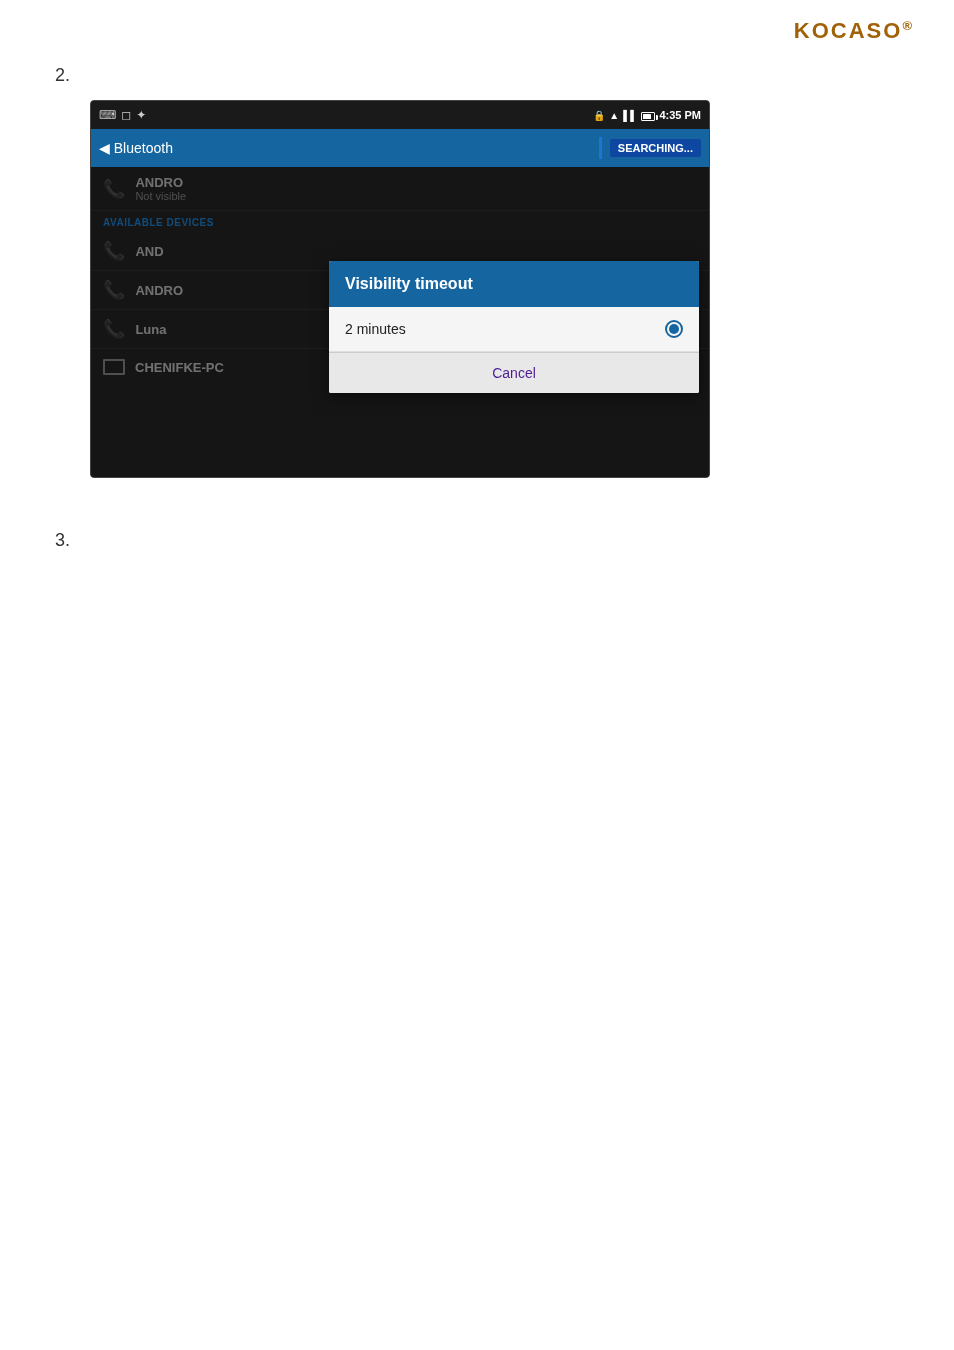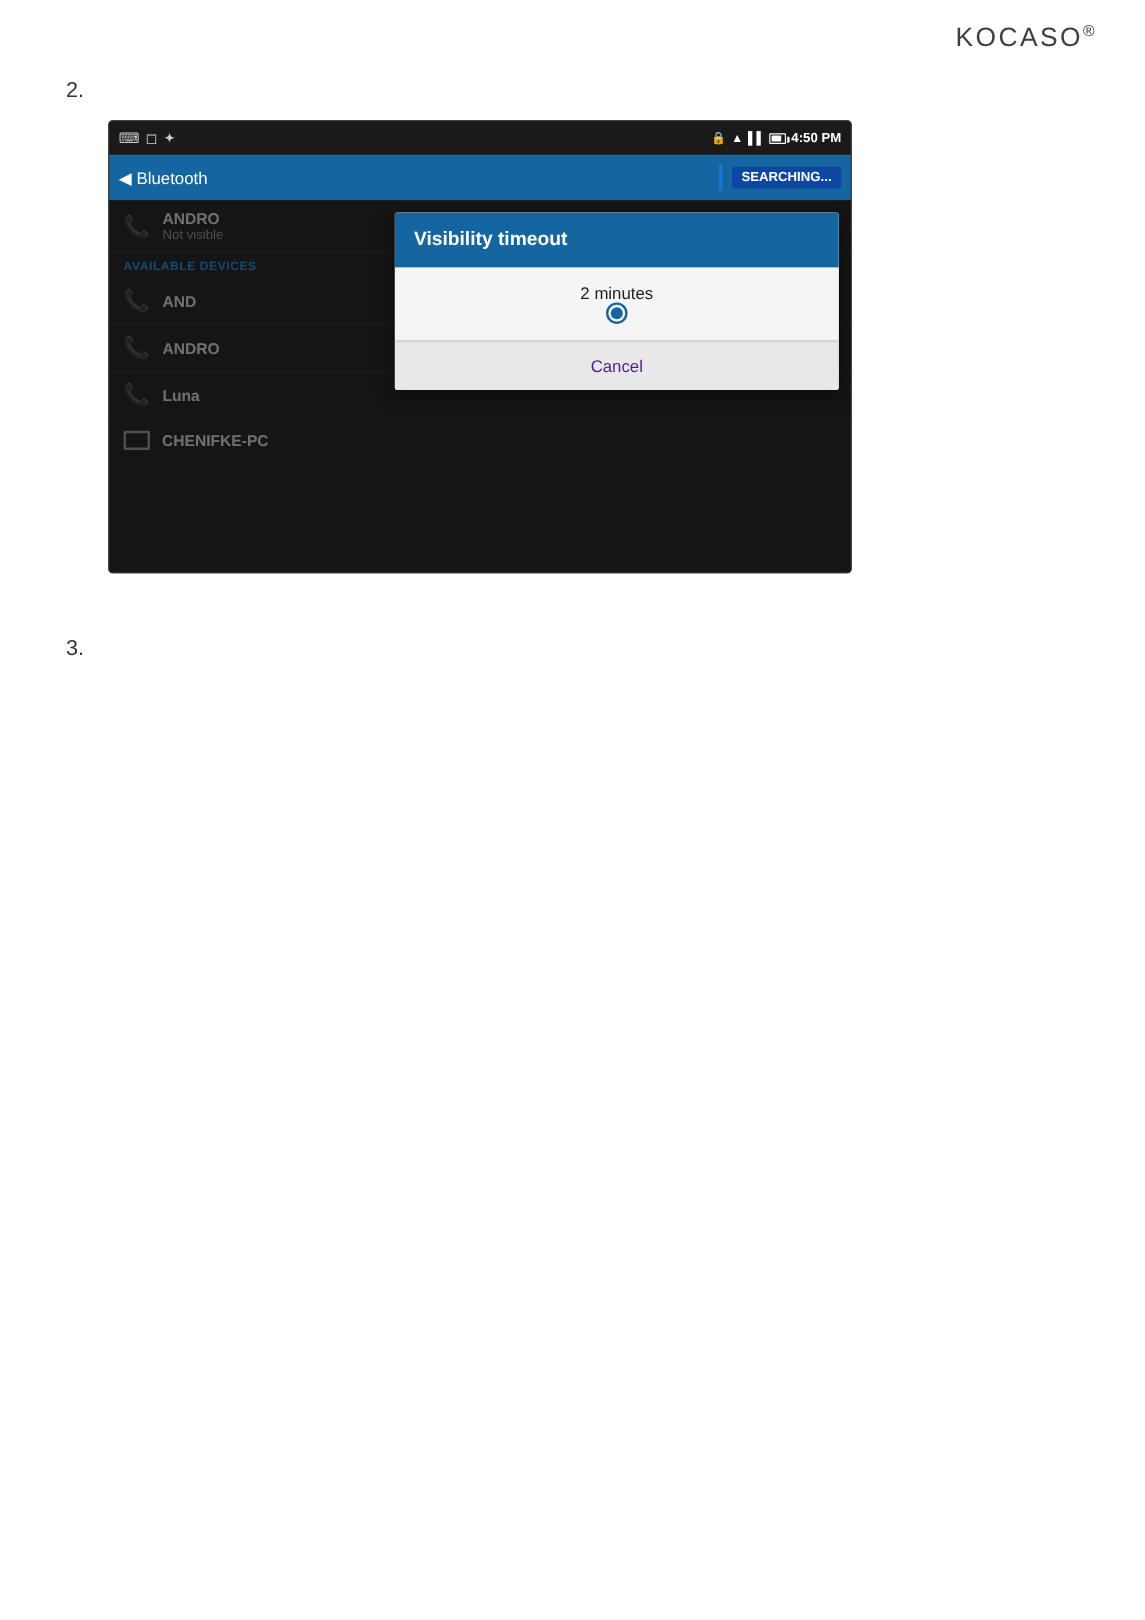--- a/index.html
+++ b/index.html
@@ -10,23 +10,23 @@
       font-family: Arial, sans-serif;
       position: relative;
     }
 
     
     .logo-area {
       position: absolute;
       top: 18px;
       right: 40px;
       font-size: 22px;
-      font-weight: normal;
+      font-weight: bold;
       letter-spacing: 2px;
-      color: #404040;
+      color: #a16207;
     }
     .logo-area sup {
       font-size: 13px;
     }
 
     
     .step-label {
       position: absolute;
       font-size: 18px;
       color: #333;
@@ -176,21 +176,21 @@
 
     
     .dialog-overlay {
       position: absolute;
       top: 0;
       left: 0;
       width: 100%;
       height: 100%;
       background: rgba(0,0,0,0.5);
       display: flex;
-      align-items: flex-start;
+      align-items: center;
       justify-content: flex-end;
       padding-top: 10px;
       padding-right: 0;
     }
 
     
     .dialog-box {
       background: #f5f5f5;
       width: 370px;
       border-radius: 2px;
@@ -206,21 +206,20 @@
       font-weight: bold;
     }
     .dialog-option {
       display: flex;
       align-items: center;
       justify-content: space-between;
       padding: 13px 16px;
       border-bottom: 1px solid #e0e0e0;
       cursor: pointer;
       background: #f5f5f5;
-      flex-direction: column;
     }
     .dialog-option-text {
       color: #212121;
       font-size: 14px;
     }
     .radio-btn {
       width: 18px;
       height: 18px;
       border-radius: 50%;
       border: 2px solid #9e9e9e;
@@ -286,21 +285,21 @@
       <span style="font-size:12px;">◻</span>
       <span style="font-size:12px;">✦</span>
     </div>
     <div class="status-bar-right">
       <span style="font-size:10px;">🔒</span>
       <span style="font-size:10px;">▲</span>
       <span style="font-size:10px;">▌▌</span>
       <span>
         <span class="battery-icon"></span>
       </span>
-      <span style="font-size:11px;font-weight:bold;">4:50 PM</span>
+      <span style="font-size:11px;font-weight:bold;">4:35 PM</span>
     </div>
   </div>
 
   <div class="app-bar">
     <div class="back-btn">
       <span>◀</span>
       <span>Bluetooth</span>
     </div>
     <div style="flex:1"></div>
     <div class="bar-icon-divider"></div>

